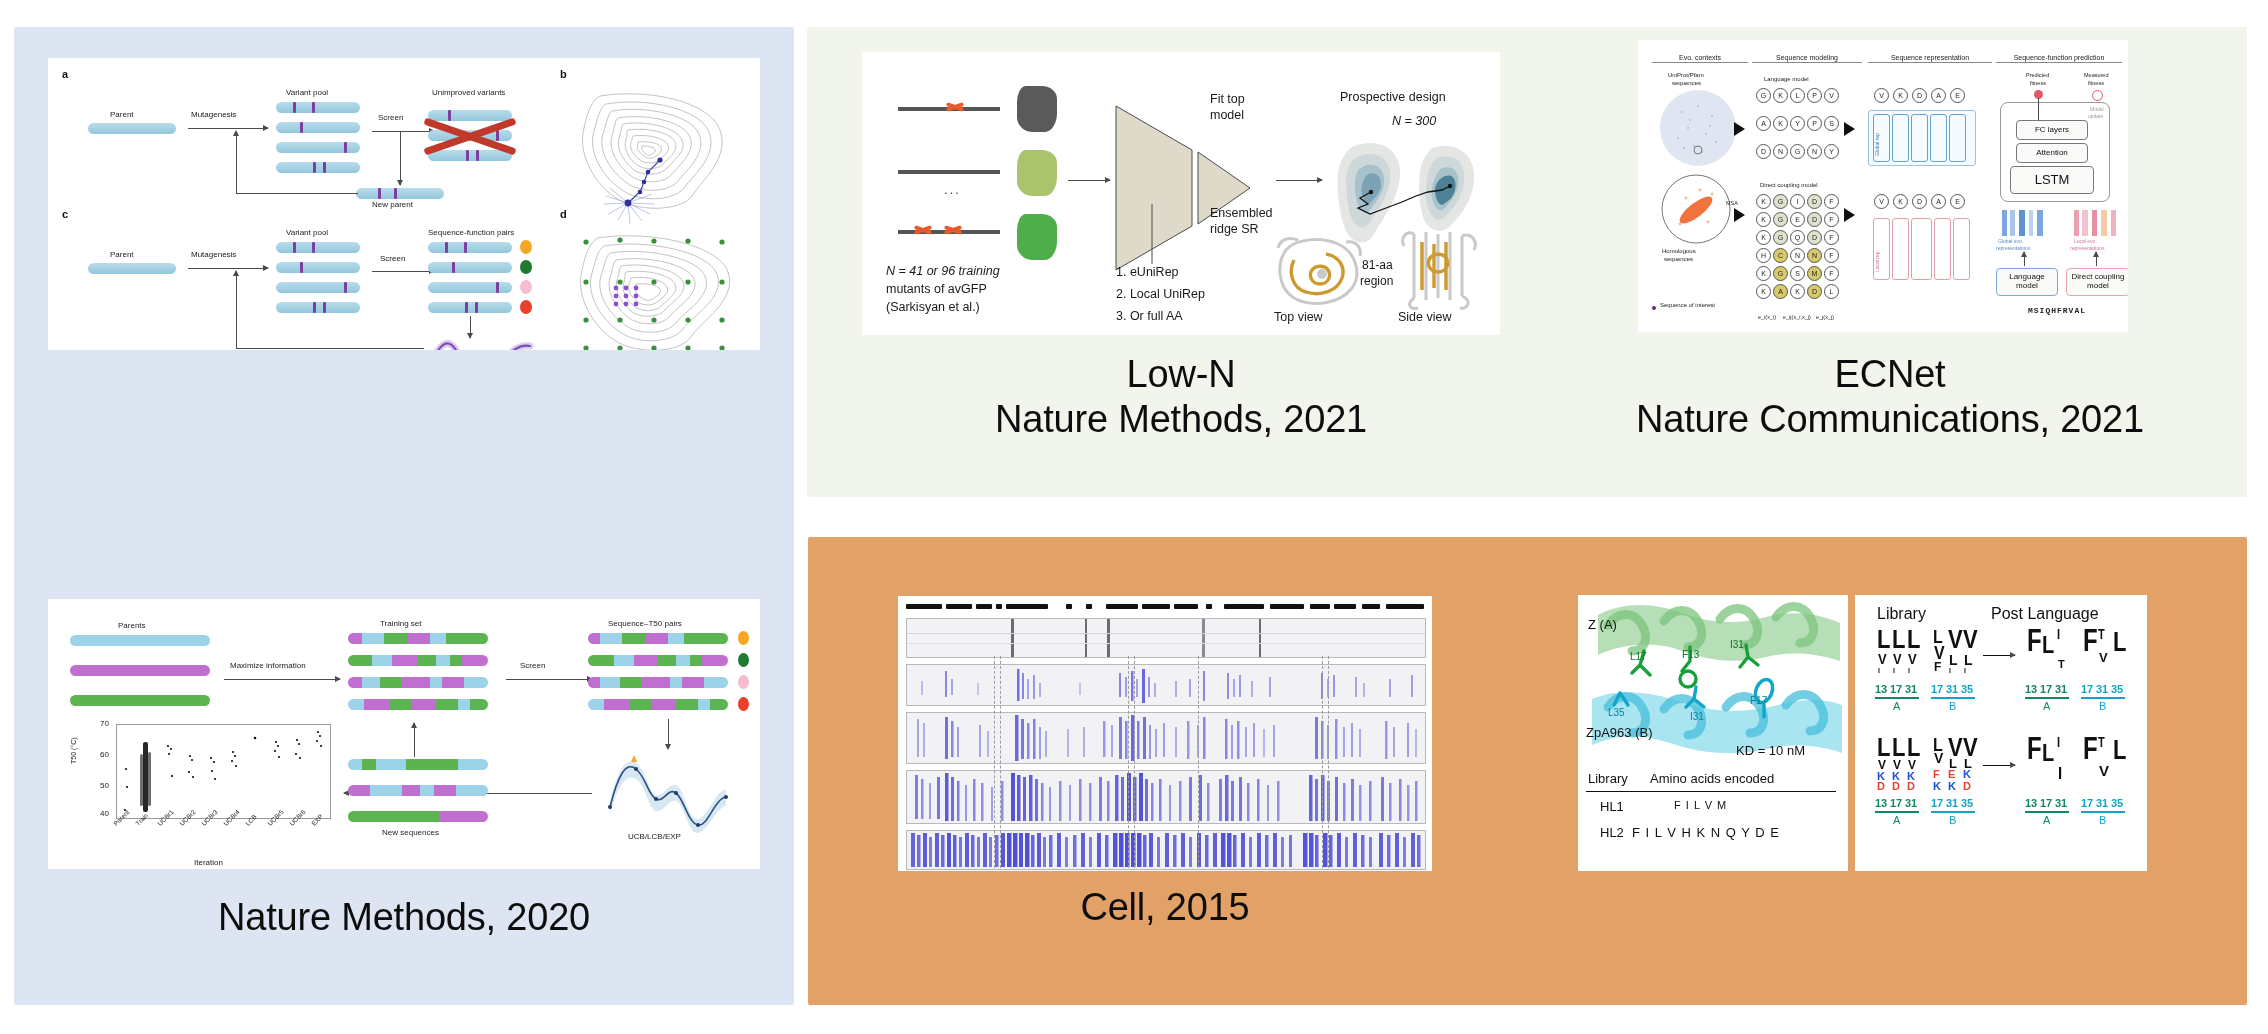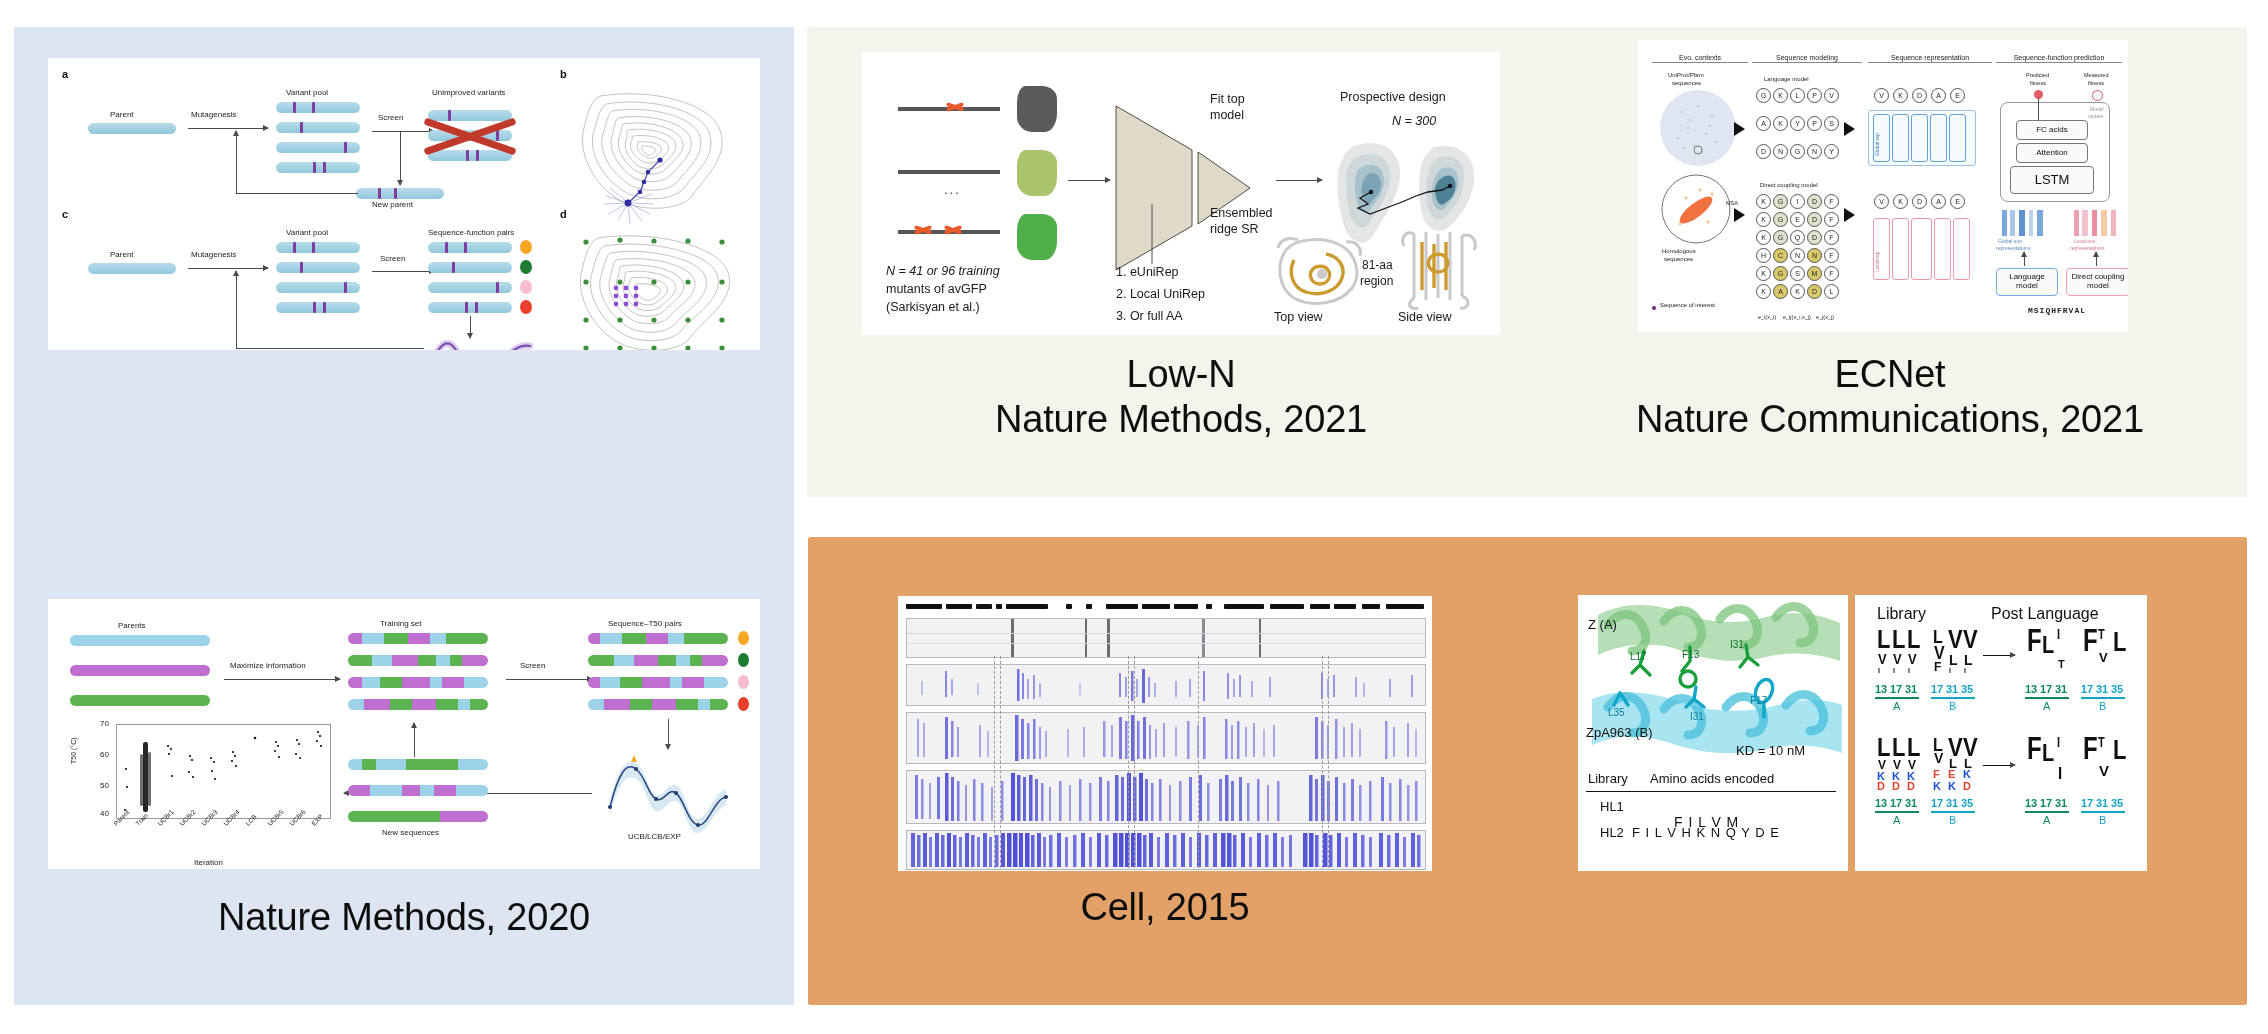--- a/index.html
+++ b/index.html
@@ -738,21 +738,21 @@
       <div class="tiny" style="left:388px;top:32px;font-size:5.5px">Predicted</div>
       <div class="tiny" style="left:392px;top:40px;font-size:5.5px">fitness</div>
       <div class="dot" style="left:396px;top:50px;width:9px;height:9px;background:#e2596a"></div>
       <div class="tiny" style="left:446px;top:32px;font-size:5.5px">Measured</div>
       <div class="tiny" style="left:450px;top:40px;font-size:5.5px">fitness</div>
       <div class="dot" style="left:454px;top:50px;width:9px;height:9px;background:#fff;border:1.5px solid #e2596a"></div>
       <div class="tiny" style="left:452px;top:66px;font-size:5px;color:#999">Model</div>
       <div class="tiny" style="left:450px;top:73px;font-size:5px;color:#999">update</div>
 
       <div class="ec-box" style="left:362px;top:62px;width:108px;height:98px;border-color:#999;border-radius:8px"></div>
-      <div class="ec-rect" style="left:378px;top:80px;width:70px;height:18px;line-height:18px">FC acids</div>
+      <div class="ec-rect" style="left:378px;top:80px;width:70px;height:18px;line-height:18px">FC layers</div>
       <div class="ec-rect" style="left:378px;top:103px;width:70px;height:18px;line-height:18px">Attention</div>
       <div class="ec-rect" style="left:372px;top:126px;width:82px;height:26px;line-height:26px;font-size:13px">LSTM</div>
       <div class="line-v" style="left:400px;top:58px;height:22px"></div>
 
       <div style="position:absolute;left:364px;top:170px;width:46px;height:26px;background:#fff">
         <div style="position:absolute;left:0;top:0;width:5px;height:26px;background:#7aa8dd"></div>
         <div style="position:absolute;left:8px;top:0;width:5px;height:26px;background:#a8c6e8"></div>
         <div style="position:absolute;left:17px;top:0;width:6px;height:26px;background:#5f93cf"></div>
         <div style="position:absolute;left:27px;top:0;width:4px;height:26px;background:#bcd3ec"></div>
         <div style="position:absolute;left:35px;top:0;width:6px;height:26px;background:#7aa8dd"></div>
@@ -1121,21 +1121,21 @@
       <div class="lib-txt" style="left:152px;top:44px;font-size:10px;color:#0c6f29">I31</div>
       <div class="lib-txt" style="left:30px;top:112px;font-size:10px;color:#0b7f9c">L35</div>
       <div class="lib-txt" style="left:112px;top:116px;font-size:10px;color:#0b7f9c">I31</div>
       <div class="lib-txt" style="left:172px;top:100px;font-size:10px;color:#0b7f9c">F17</div>
       <div class="lib-txt" style="left:158px;top:148px;font-size:13px">KD = 10 nM</div>
 
       <div class="lib-txt" style="left:10px;top:176px;font-size:13px">Library</div>
       <div class="lib-txt" style="left:72px;top:176px;font-size:13px">Amino acids encoded</div>
       <div style="position:absolute;left:8px;top:196px;width:250px;height:1px;background:#111"></div>
       <div class="lib-txt" style="left:22px;top:204px;font-size:13px">HL1</div>
-      <div class="lib-txt" style="left:96px;top:219px;font-size:14px;letter-spacing:1px">F I L V M</div>
+      <div class="lib-txt" style="left:96px;top:204px;font-size:11px;letter-spacing:1px">F I L V M</div>
       <div class="lib-txt" style="left:22px;top:230px;font-size:13px">HL2</div>
       <div class="lib-txt" style="left:54px;top:230px;font-size:13px;letter-spacing:1px">F I L V H K N Q Y D E</div>
     </div>
   </div>
 
   <div class="card" id="card-logo">
     <div class="fig">
       <div class="logo-txt" style="left:22px;top:10px;font-weight:400;font-size:16px">Library</div>
       <div class="logo-txt" style="left:136px;top:10px;font-weight:400;font-size:16px">Post Language</div>
 

